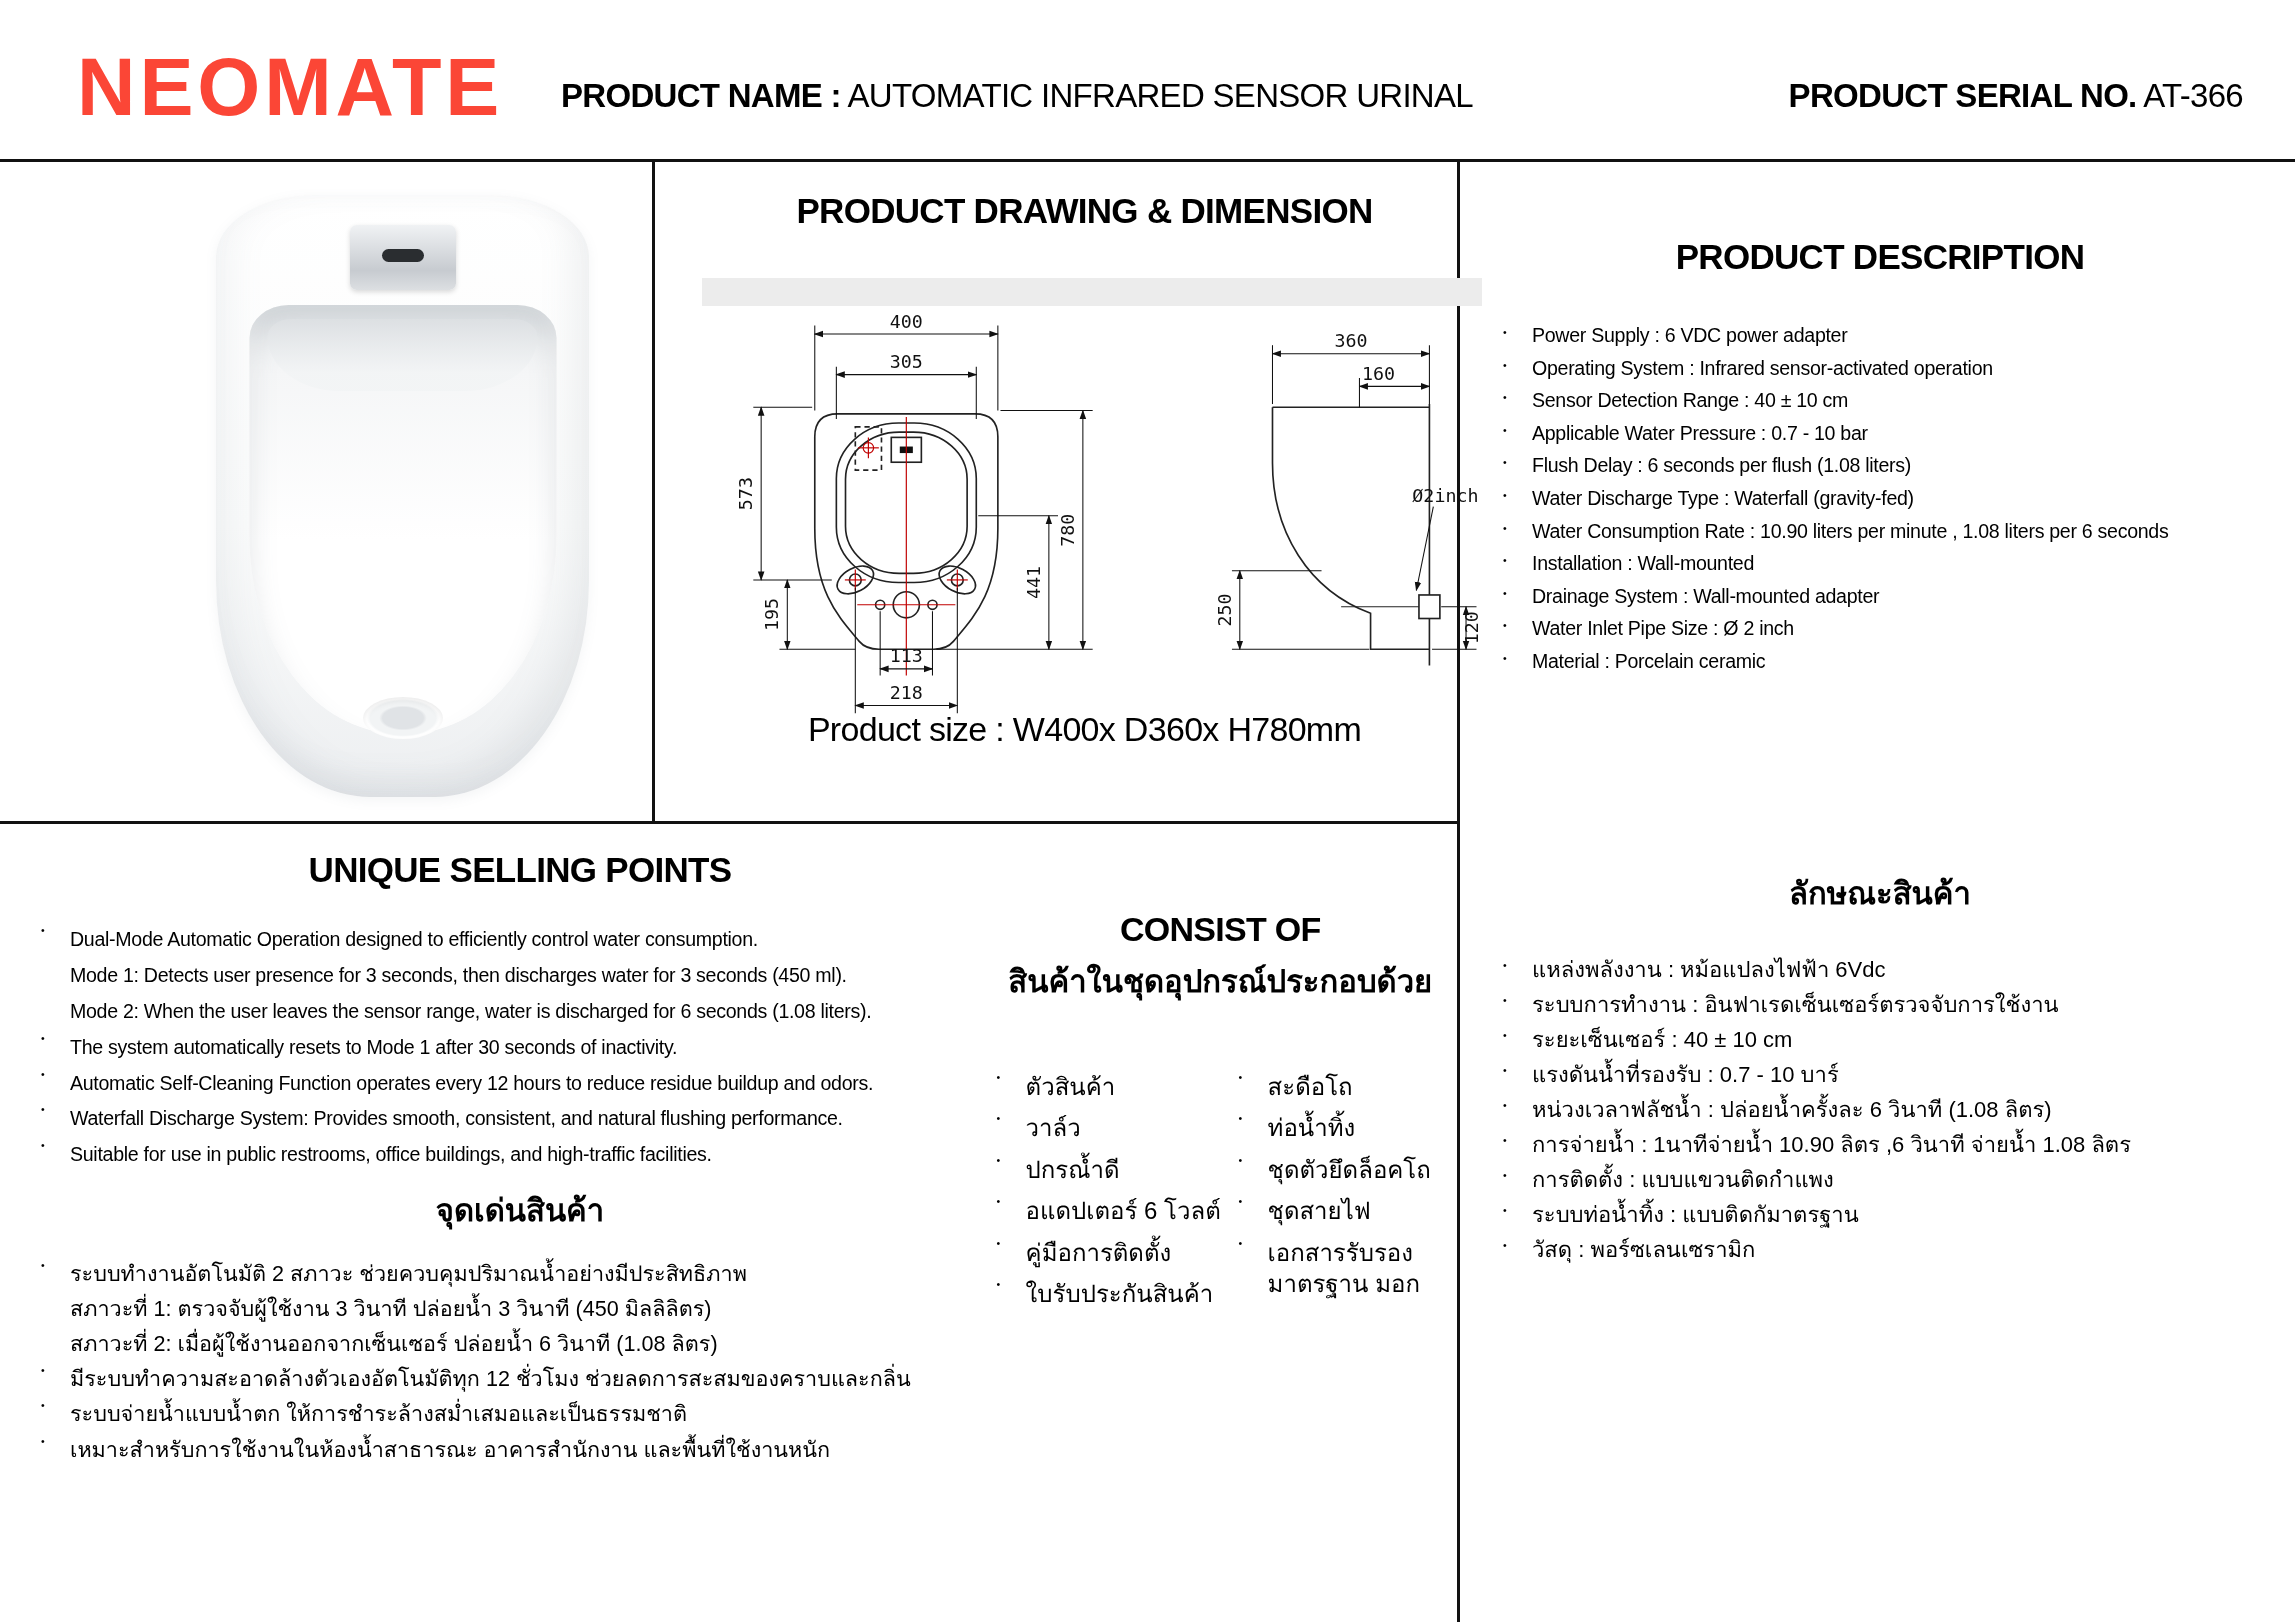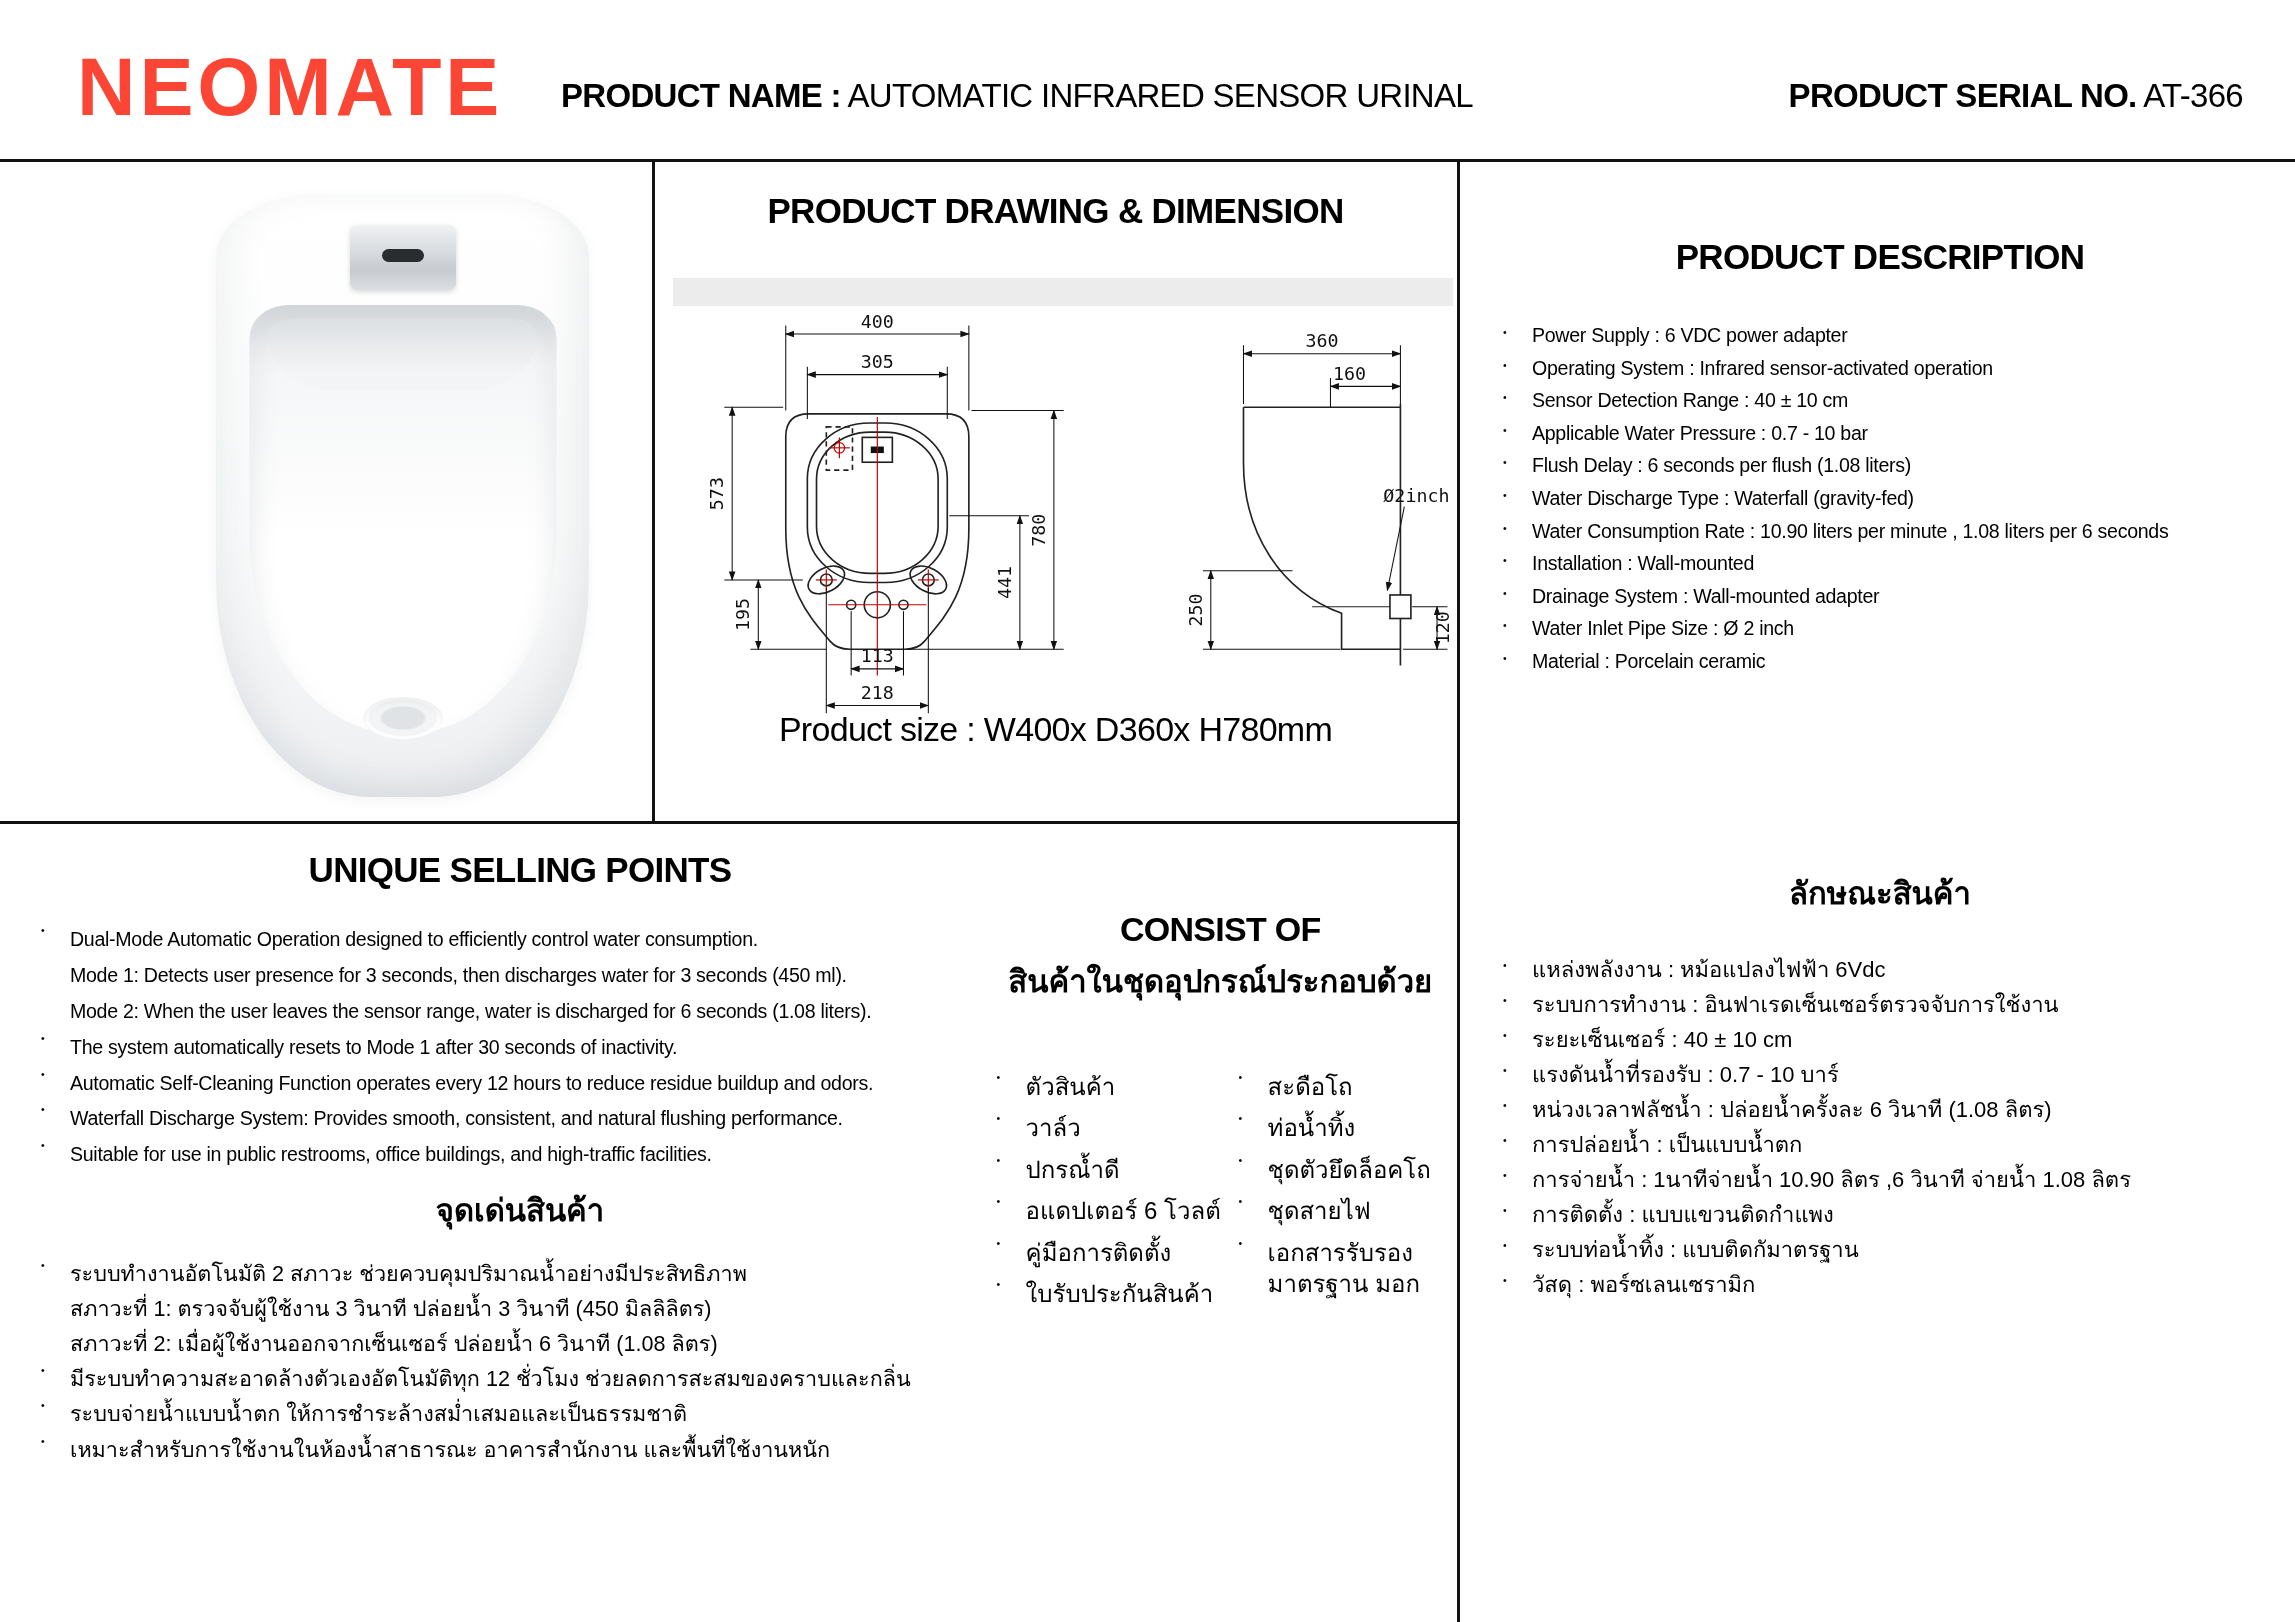--- a/index.html
+++ b/index.html
@@ -43,21 +43,21 @@
                  inset 0 -11.8px 19.6px rgba(255,255,255,.9);}
   .u-rim{position:absolute;top:14.4px;left:18.3px;right:18.3px;height:72px;
       border-radius:26px 26px 79px 79px / 19.6px 19.6px 59px 59px;
       background:linear-gradient(180deg,#dde0e3,#f2f4f5 75%);opacity:.85;}
   .u-drain{position:absolute;bottom:58px;left:50%;transform:translateX(-50%);
       width:80px;height:42px;border-radius:50%;
       background:radial-gradient(ellipse at center,#e0e3e6 0 36%,#f2f4f5 42% 58%,#ffffff 64%);
       box-shadow:inset 0 3.3px 6.5px rgba(0,0,0,.08);}
 
   
-  .draw-panel{position:absolute;left:655px;top:162px;width:801px;height:630px;}
+  .draw-panel{position:absolute;left:684px;top:162px;width:801px;height:630px;}
   .draw-title{margin-top:29px;text-align:center;font-size:35px;font-weight:800;letter-spacing:-0.7px;}
   .gray-band{position:absolute;left:18.3px;right:2.6px;top:116px;height:27.5px;background:#ececec;}
   svg.drawing{position:absolute;left:0;top:147px;}
   .size-label{position:absolute;left:0;right:0;bottom:43px;text-align:center;
       font-size:34px;letter-spacing:-0.7px;}
 
   
   .right-panel{position:absolute;left:1460px;top:162px;width:835px;height:1460px;
       padding:6px 38px 0 43px;box-sizing:border-box;}
   .desc-title{margin-top:69px;text-align:center;font-size:35px;font-weight:800;letter-spacing:-0.7px;}
@@ -315,24 +315,20 @@
         <div class="row">
           <span class="b"></span>
           <span class="t">แรงดันน้ำที่รองรับ : 0.7 - 10 บาร์</span>
         </div>
 
         <div class="row">
           <span class="b"></span>
           <span class="t">หน่วงเวลาฟลัชน้ำ : ปล่อยน้ำครั้งละ 6 วินาที (1.08 ลิตร)</span>
         </div>
 
-        <div class="row">
-          <span class="b"></span>
-          <span class="t">การปล่อยน้ำ : เป็นแบบน้ำตก</span>
-        </div>
 
         <div class="row">
           <span class="b"></span>
           <span class="t">การจ่ายน้ำ : 1นาทีจ่ายน้ำ 10.90 ลิตร ,6 วินาที จ่ายน้ำ 1.08 ลิตร</span>
         </div>
 
         <div class="row">
           <span class="b"></span>
           <span class="t">การติดตั้ง : แบบแขวนติดกำแพง</span>
         </div>

